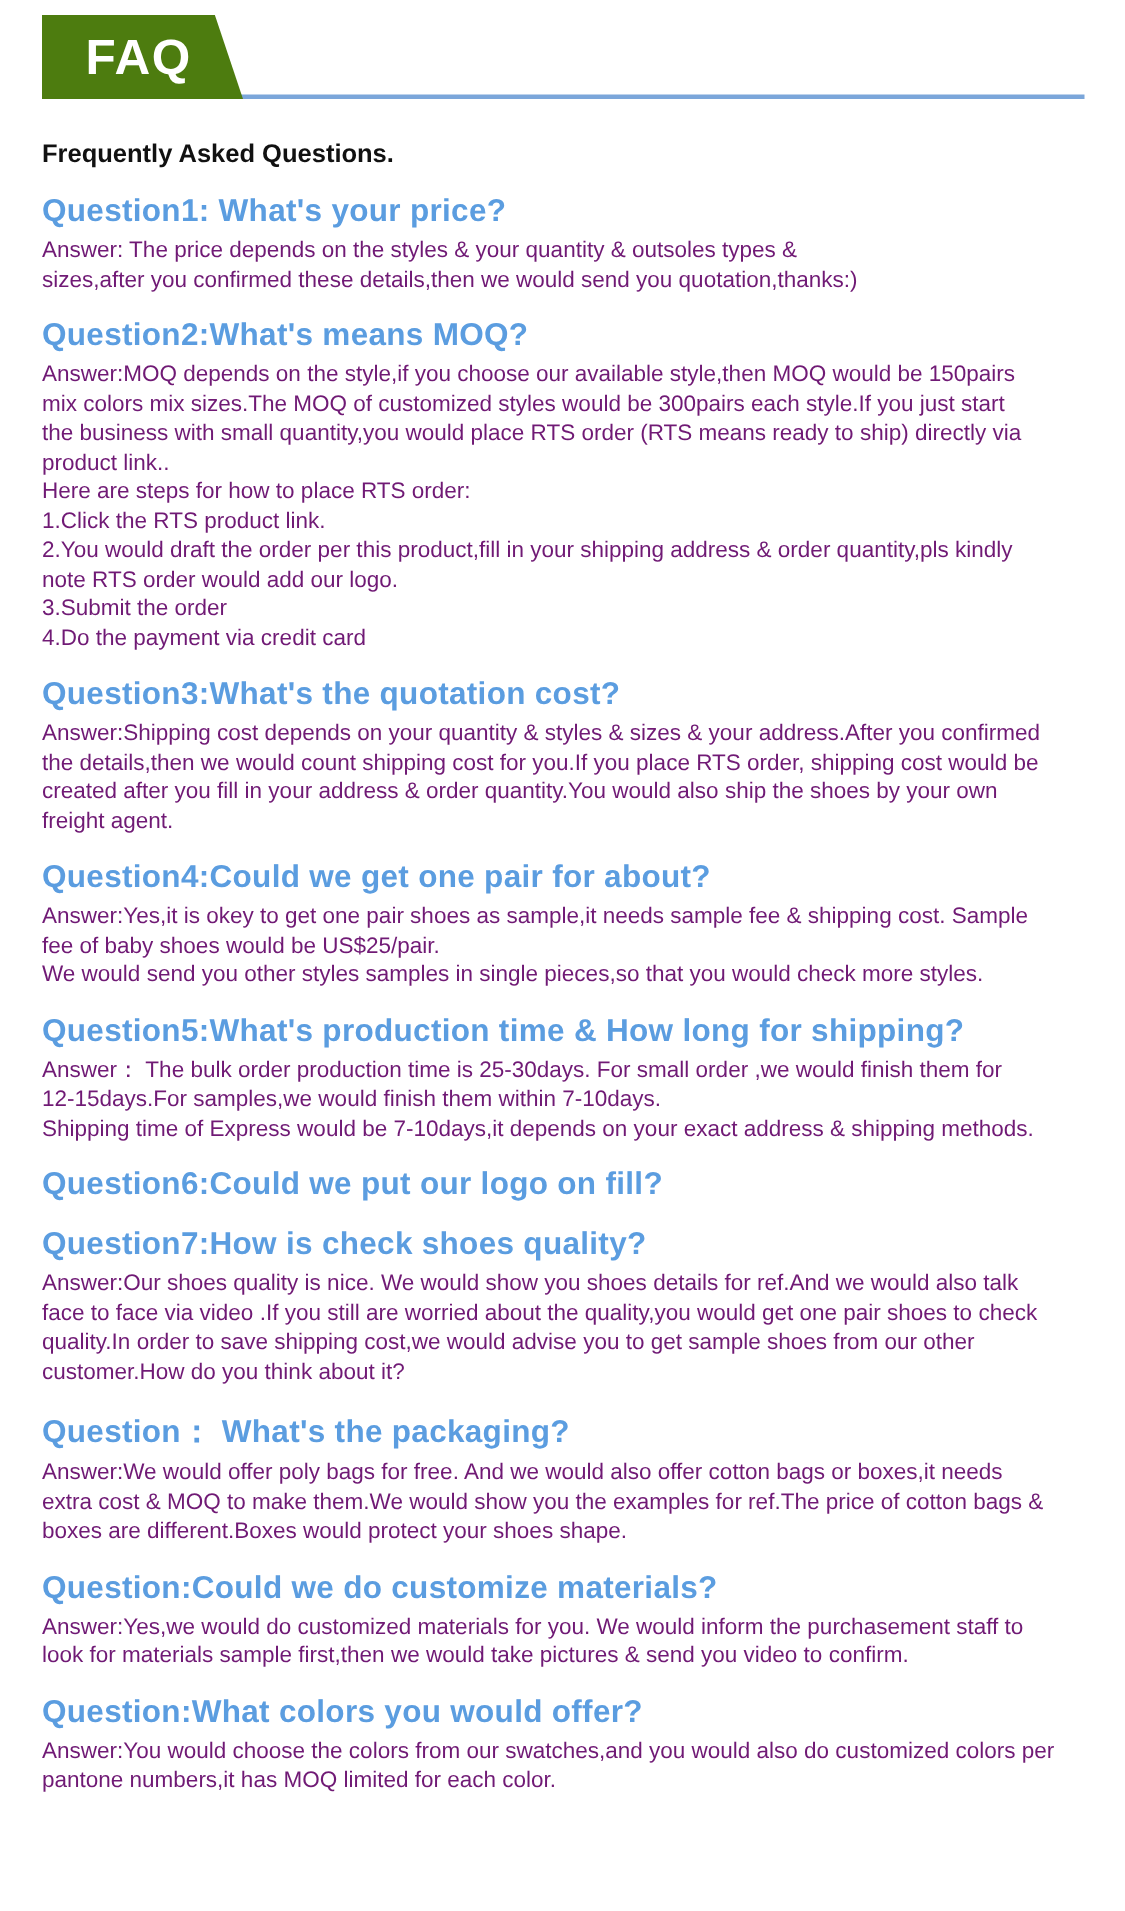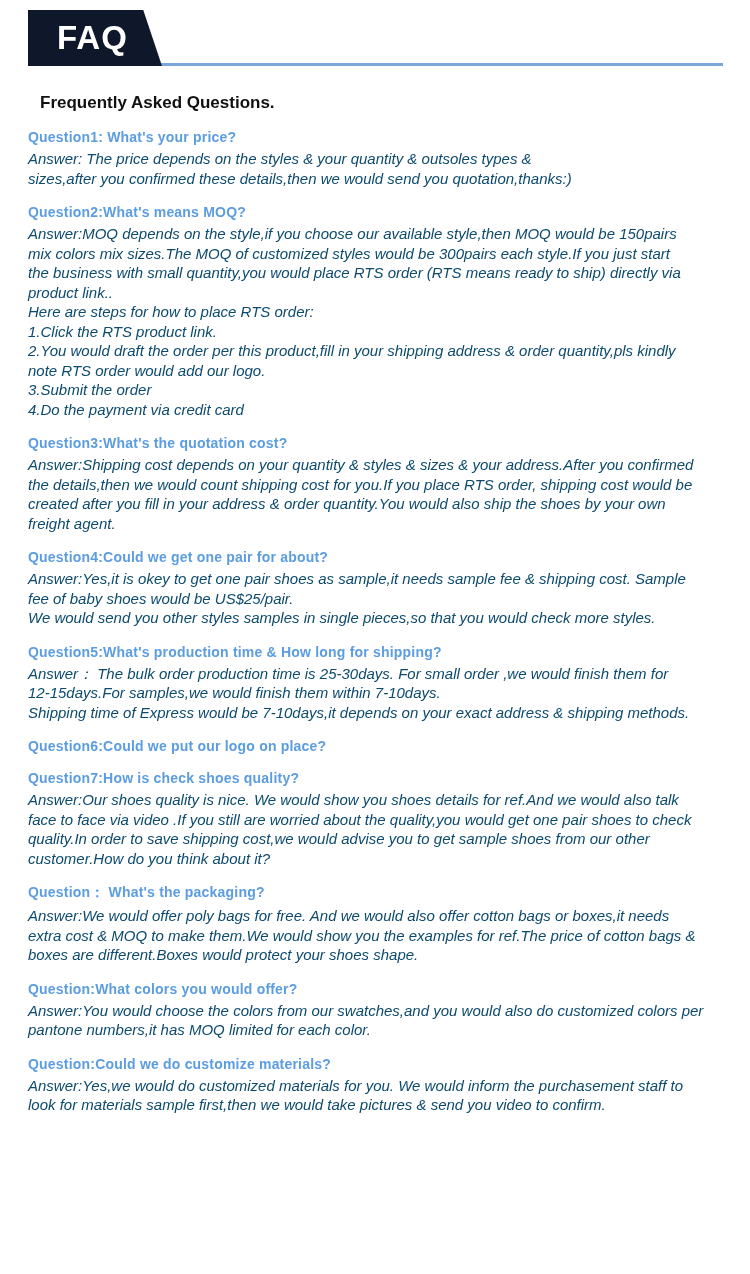--- a/index.html
+++ b/index.html
@@ -18,57 +18,56 @@
     width: 695px;
     height: 3px;
     background: #7BA6DA;
   }
   .banner {
     position: absolute;
     left: 28px;
     top: 10px;
     width: 134px;
     height: 56px;
-    background: #0f172a;
+    background: #4d7c0f;
     clip-path: polygon(0 0, 86% 0, 100% 100%, 0 100%);
     color: #ffffff;
     font-size: 33px;
     font-weight: bold;
     letter-spacing: 1px;
     display: flex;
     align-items: center;
     padding-left: 29px;
     box-sizing: border-box;
   }
   .content {
     position: absolute;
     left: 28px;
     top: 0;
     width: 696px;
   }
   .page-title {
-    margin: 93px 0 4px 12px;
+    margin: 93px 0 4px 0;
     font-size: 17px;
     font-weight: bold;
     color: #111111;
   }
   .faq-section h2 {
     margin: 16px 0 4px 0;
-    font-size: 14px;
+    font-size: 21px;
     font-weight: bold;
     color: #5B9DE0;
     letter-spacing: 0.2px;
   }
   .faq-section p {
     margin: 0;
     font-size: 15px;
     line-height: 19.5px;
     white-space: pre-line;
-    color: #0c4a6e;
-    font-style: italic;
+    color: #701a75;
   }
 </style>
 </head>
 <body>
 
 <div class="page">
 
   <div class="banner-underline"></div>
 
   <div class="banner">
@@ -115,44 +114,44 @@
     </section>
 
     <section class="faq-section">
       <h2>Question5:What's production time &amp; How long for shipping?</h2>
       <p>Answer：  The bulk order production time is 25-30days. For small order ,we would finish them for
 12-15days.For samples,we would finish them within 7-10days.
 Shipping time of Express would be 7-10days,it depends on your exact address &amp; shipping methods.</p>
     </section>
 
     <section class="faq-section">
-      <h2>Question6:Could we put our logo on place?</h2>
+      <h2>Question6:Could we put our logo on fill?</h2>
     </section>
 
     <section class="faq-section">
       <h2>Question7:How is check shoes quality?</h2>
       <p>Answer:Our shoes quality is nice. We would show you shoes details for ref.And we would also talk
 face to face via video .If you still are worried about the quality,you would get one pair shoes to check
 quality.In order to save shipping cost,we would advise you to get sample shoes from our other
 customer.How do you think about it?</p>
     </section>
 
     <section class="faq-section">
       <h2>Question：  What's the packaging?</h2>
       <p>Answer:We would offer poly bags for free. And we would also offer cotton bags or boxes,it needs
 extra cost &amp; MOQ to make them.We would show you the examples for ref.The price of cotton bags &amp;
 boxes are different.Boxes would protect your shoes shape.</p>
     </section>
 
     <section class="faq-section">
+      <h2>Question:Could we do customize materials?</h2>
+      <p>Answer:Yes,we would do customized materials for you. We would inform the purchasement staff to
+look for materials sample first,then we would take pictures &amp; send you video to confirm.</p>
+    </section>
+
+    <section class="faq-section">
       <h2>Question:What colors you would offer?</h2>
       <p>Answer:You would choose the colors from our swatches,and you would also do customized colors per
  pantone numbers,it has MOQ limited for each color.</p>
-    </section>
-
-    <section class="faq-section">
-      <h2>Question:Could we do customize materials?</h2>
-      <p>Answer:Yes,we would do customized materials for you. We would inform the purchasement staff to
-look for materials sample first,then we would take pictures &amp; send you video to confirm.</p>
     </section>
 
   </main>
 </div>
 
 </body></html>

